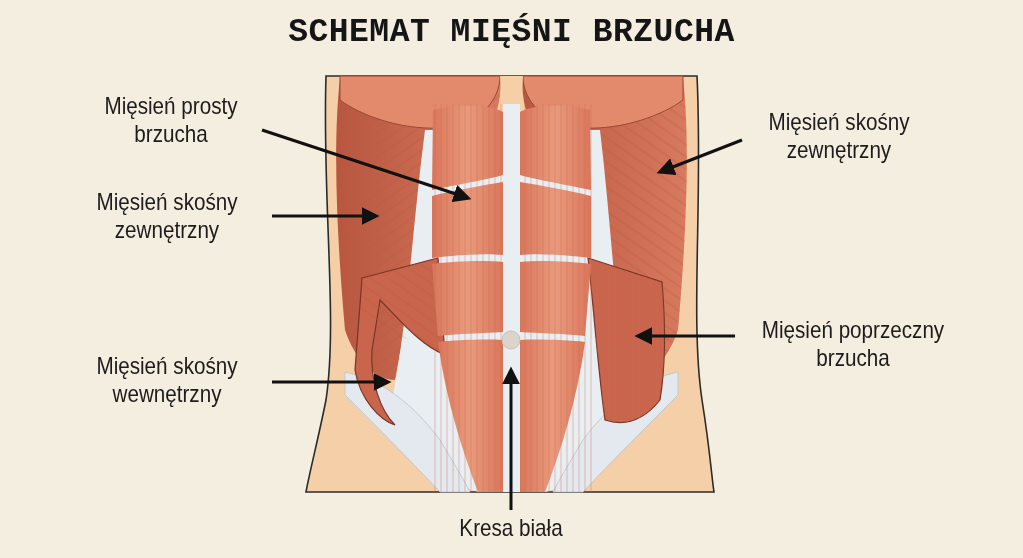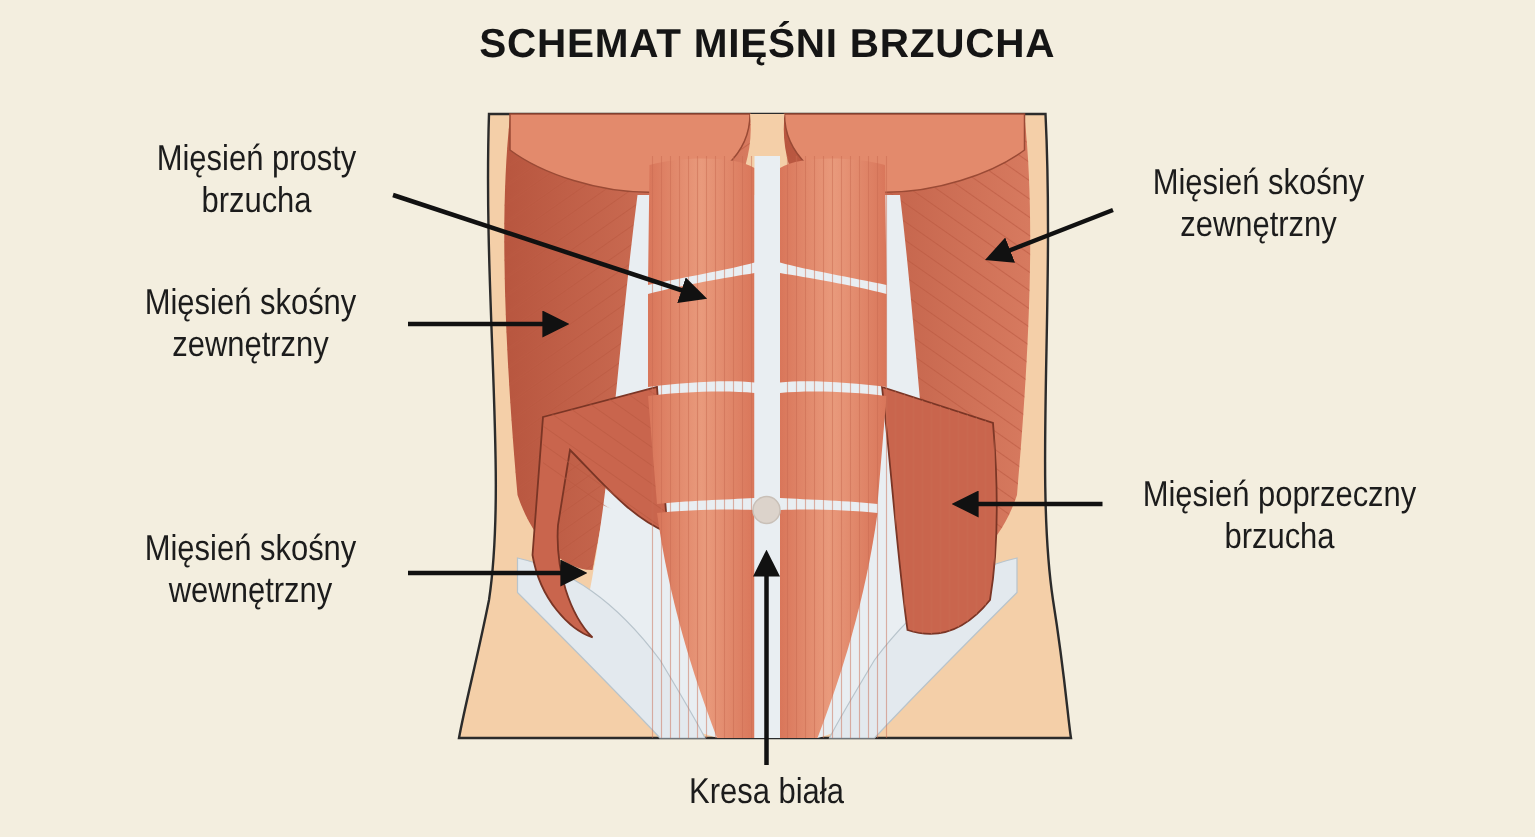--- a/index.html
+++ b/index.html
@@ -5,22 +5,22 @@
   html, body { margin: 0; padding: 0; }
   body {
     width: 1023px; height: 558px; overflow: hidden;
     background: #f3eedf;
     position: relative;
     font-family: "Liberation Sans", sans-serif;
   }
   .title {
     position: absolute; left: 0; width: 1023px; top: 14px;
     text-align: center;
-    font-family: Liberation Sans, sans-serif;
-    font-weight: bold; font-size: 27px; letter-spacing: 0.5px;
+    font-family: Liberation Mono, monospace;
+    font-weight: bold; font-size: 33px; letter-spacing: 0.5px;
     color: #151515;
   }
   svg.diagram { position: absolute; left: 0; top: 0; }
   .label {
     position: absolute;
     font-family: "Liberation Sans", sans-serif;
     font-size: 24px; line-height: 28px;
     color: #1c1c1c;
     text-align: center;
     transform: scaleX(0.86);

